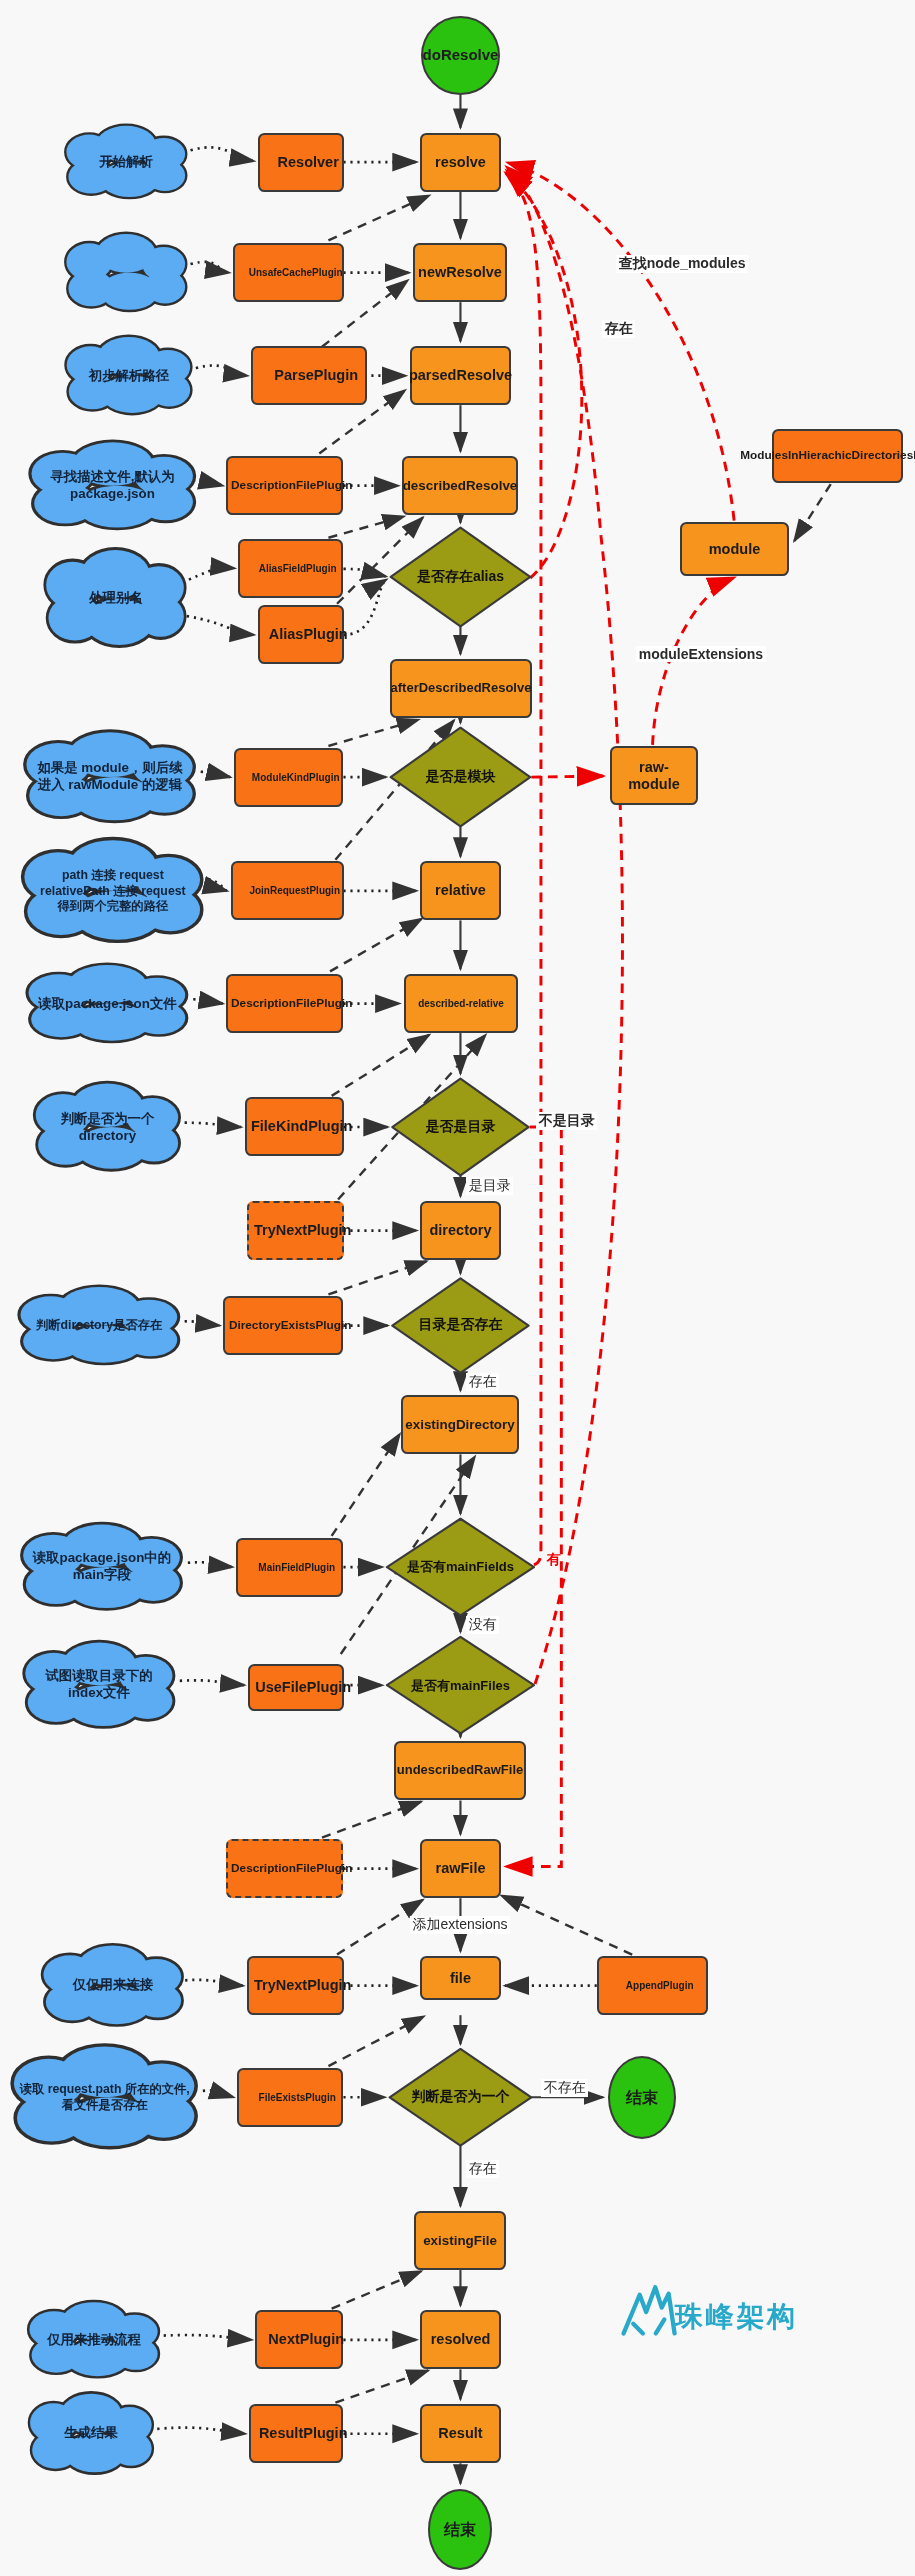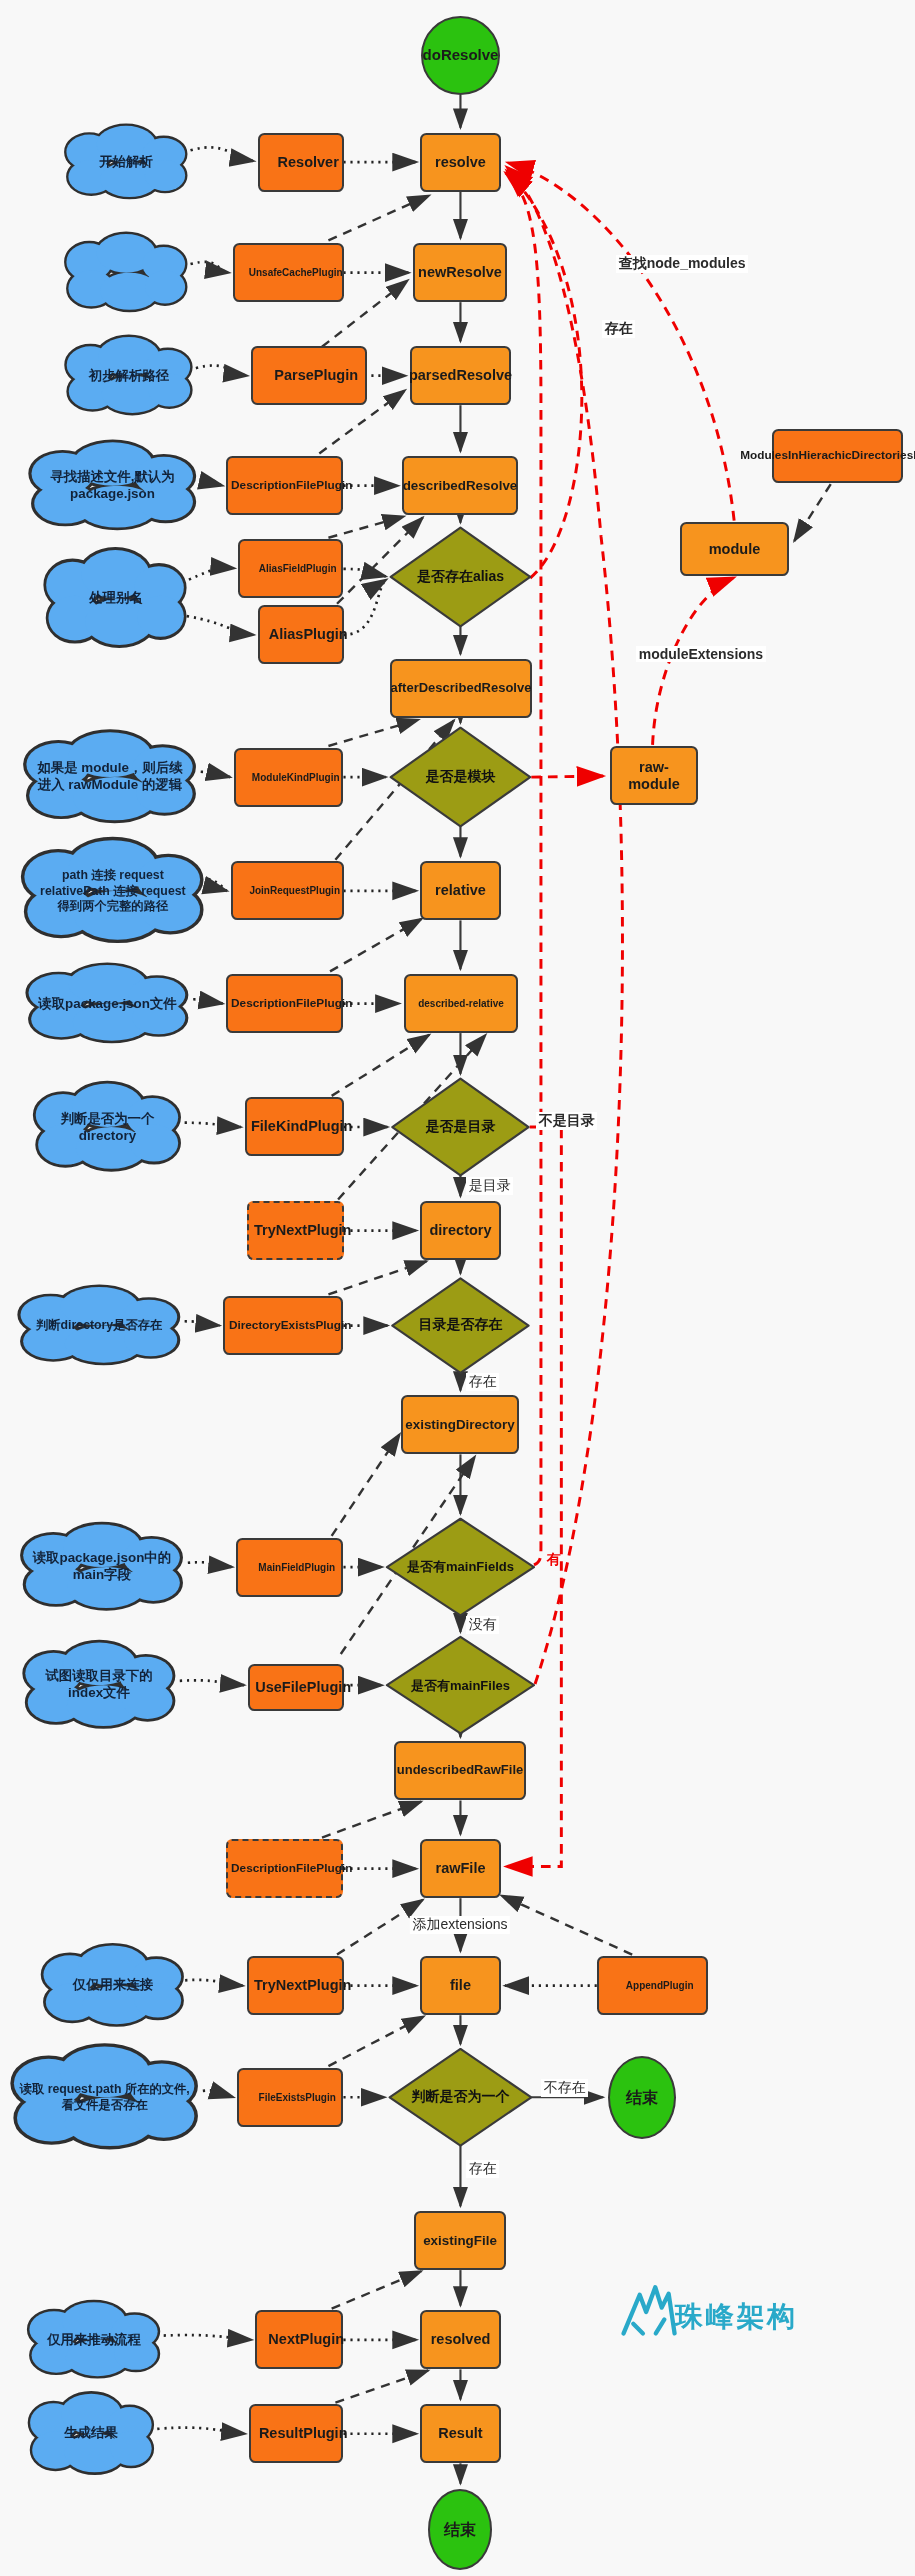--- a/index.html
+++ b/index.html
@@ -207,21 +207,21 @@
   <div class="node orange" style="left:413px;top:243px;width:94px;height:59px;">newResolve</div>
   <div class="node orange" style="left:410px;top:346px;width:101px;height:59px;">parsedResolve</div>
   <div class="node orange fs25" style="left:402px;top:456px;width:116px;height:59px;">describedResolve</div>
   <div class="node orange fs24" style="left:390px;top:659px;width:142px;height:59px;">afterDescribedResolve</div>
   <div class="node orange" style="left:420px;top:861px;width:81px;height:59px;">relative</div>
   <div class="node orange fs23" style="left:404px;top:974px;width:114px;height:59px;">described-relative</div>
   <div class="node orange" style="left:420px;top:1201px;width:81px;height:59px;">directory</div>
   <div class="node orange fs25" style="left:401px;top:1395px;width:118px;height:59px;">existingDirectory</div>
   <div class="node orange fs24" style="left:394px;top:1741px;width:132px;height:59px;">undescribedRawFile</div>
   <div class="node orange" style="left:420px;top:1839px;width:81px;height:59px;">rawFile</div>
-  <div class="node orange" style="left:420px;top:1956px;width:81px;height:59px;">file</div>
+  <div class="node orange" style="left:420px;top:1956px;width:81px;height:44px;">file</div>
   <div class="node orange fs25" style="left:414px;top:2211px;width:92px;height:59px;">existingFile</div>
   <div class="node orange" style="left:420px;top:2310px;width:81px;height:59px;">resolved</div>
   <div class="node orange" style="left:420px;top:2404px;width:81px;height:59px;">Result</div>
   <div class="node orange" style="left:680px;top:522px;width:109px;height:54px;">module</div>
   <div class="node orange" style="left:610px;top:746px;width:88px;height:59px;">raw-module</div>
 
   <div class="node magenta" style="left:258px;top:133px;width:86px;height:59px;">Resolver</div>
   <div class="node magenta fs23" style="left:233px;top:243px;width:111px;height:59px;">UnsafeCachePlugin</div>
   <div class="node magenta" style="left:251px;top:346px;width:116px;height:59px;">ParsePlugin</div>
   <div class="node magenta fs22" style="left:226px;top:456px;width:117px;height:59px;">DescriptionFilePlugin</div>

